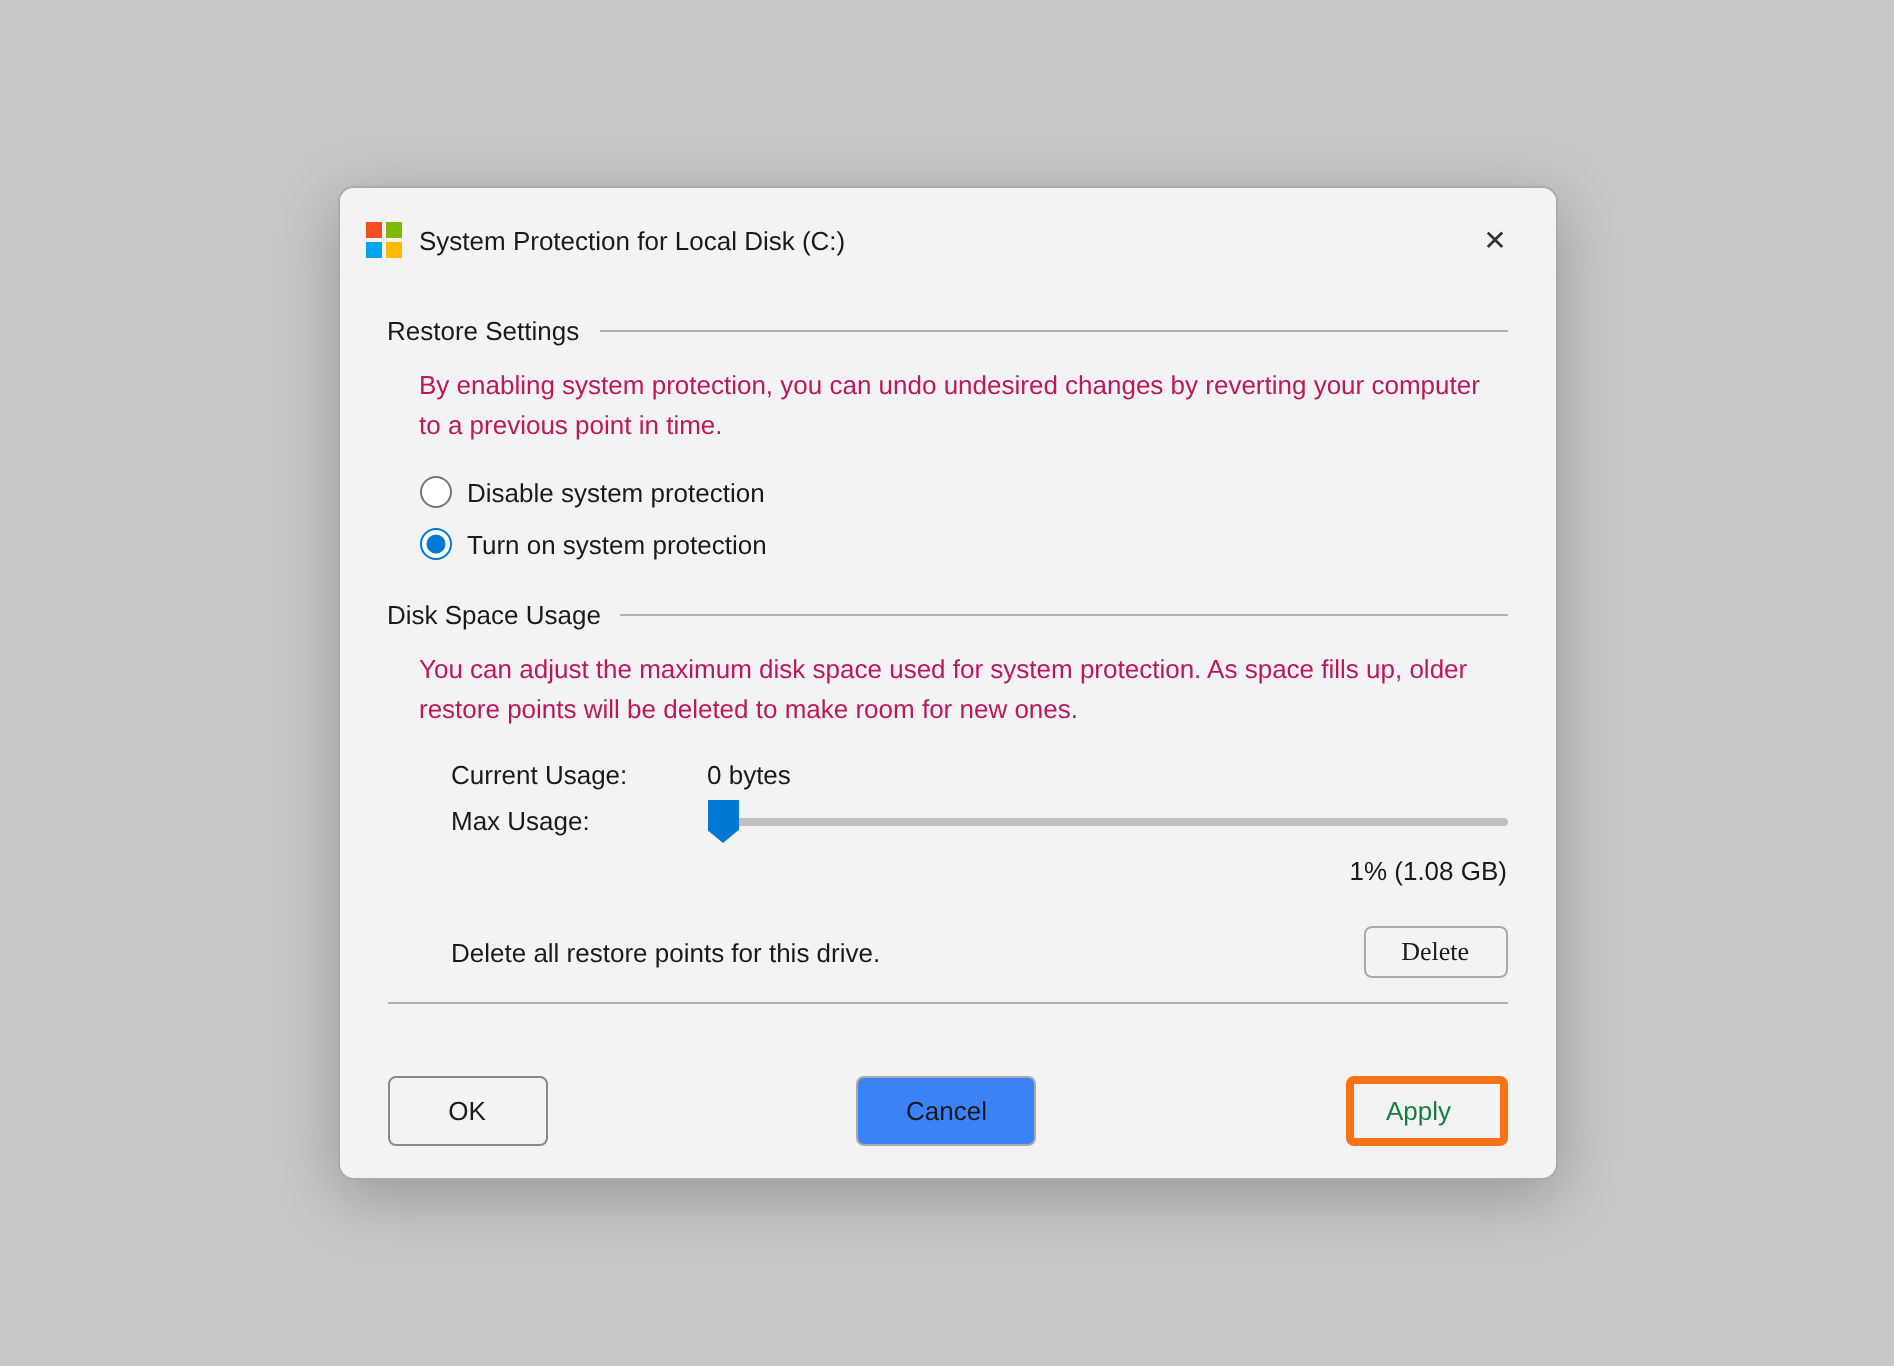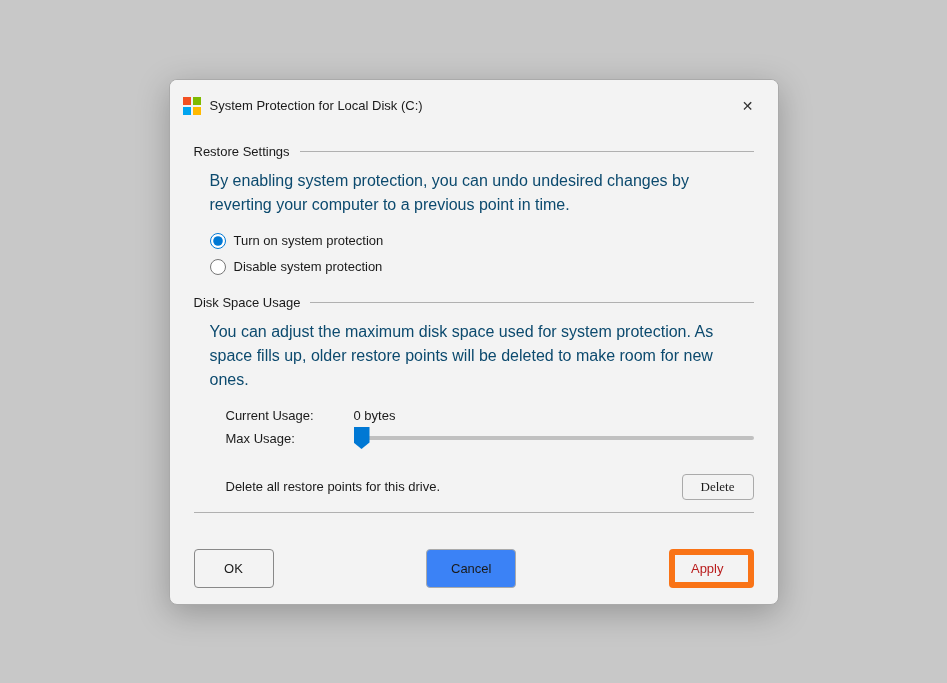--- a/index.html
+++ b/index.html
@@ -86,22 +86,22 @@
       height: 1px;
       background: #b0b0b0;
     }
 
     .section-body {
       padding-left: 16px;
       margin-bottom: 8px;
     }
 
     .description {
-      color: #0c4a6e;
-      font-size: 16px;
+      color: #be185d;
+      font-size: 13px;
       line-height: 1.5;
       margin-bottom: 16px;
     }
 
     .radio-group {
       display: flex;
       flex-direction: column;
       gap: 10px;
       margin-bottom: 8px;
     }
@@ -237,22 +237,22 @@
       min-width: 80px;
     }
 
     .btn-ok {
       background: #f3f3f3;
       border: 1px solid #888;
     }
 
     .btn-apply {
       background: #f3f3f3;
-      border: 6px solid #f97316;
-      color: #b91c1c;
+      border: 4px solid #f97316;
+      color: #15803d;
       cursor: default;
       padding-left: 16px;
     }
 
     
     .win-icon {
       width: 20px;
       height: 20px;
     }
   </style>
@@ -280,26 +280,26 @@
     <div class="section-header">
       <span class="section-title">Restore Settings</span>
       <div class="section-line"></div>
     </div>
 
     <div class="section-body">
       <p class="description">By enabling system protection, you can undo undesired changes by reverting your computer to a previous point in time.</p>
 
       <div class="radio-group">
         <label class="radio-label">
+          <input type="radio" class="radio-input" name="protection" style="">
+          <span>Disable system protection</span>
+        </label>
+        <label class="radio-label">
           <input type="radio" class="radio-input" name="protection" checked="" style="">
           <span>Turn on system protection</span>
-        </label>
-        <label class="radio-label">
-          <input type="radio" class="radio-input" name="protection" style="">
-          <span>Disable system protection</span>
         </label>
       </div>
     </div>
 
     <div class="disk-section">
       <div class="section-header">
         <span class="section-title">Disk Space Usage</span>
         <div class="section-line"></div>
       </div>
 
@@ -309,20 +309,21 @@
         <div class="usage-grid">
           <span class="usage-label">Current Usage:</span>
           <span class="usage-value">0 bytes</span>
 
           <span class="usage-label">Max Usage:</span>
           <div class="slider-container">
             <input type="range" class="slider" min="1" max="100" value="1" style="">
           </div>
 
           <span></span>
+          <div class="slider-value-row">1% (1.08 GB)</div>
         </div>
 
         <div class="delete-row">
           <span class="delete-label">Delete all restore points for this drive.</span>
           <button class="delete-btn">Delete</button>
         </div>
       </div>
     </div>
 
     <div class="divider"></div>

